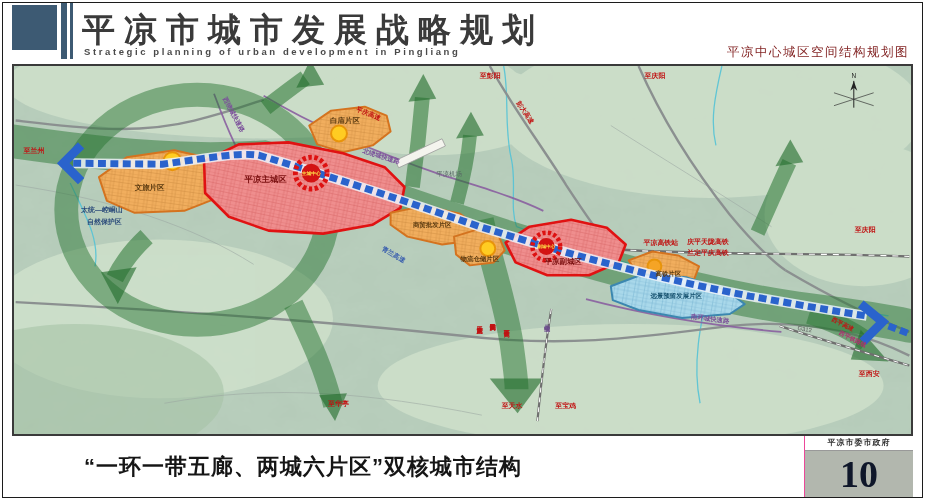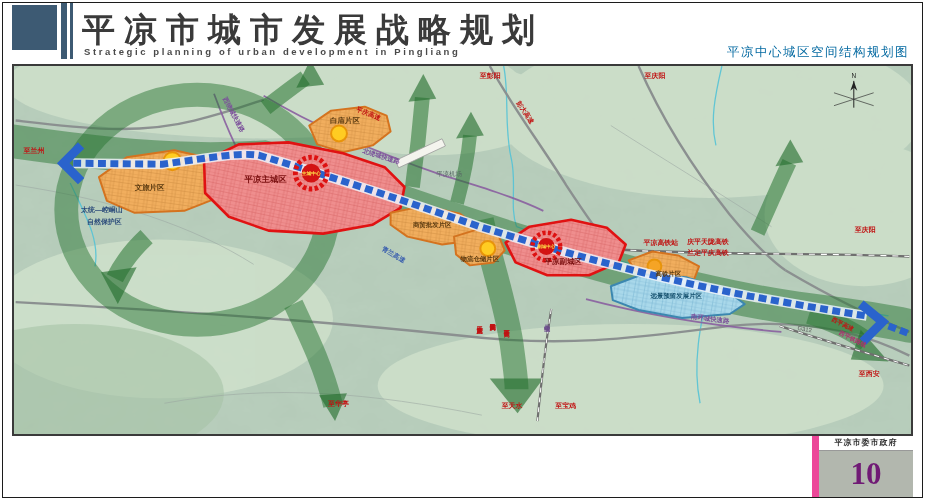--- a/index.html
+++ b/index.html
@@ -9,36 +9,36 @@
         border:1px solid #1c1c1c;pointer-events:none;}
   
   #header{position:absolute;left:0;top:0;width:925px;height:64px;background:#fff;}
   #logo-square{position:absolute;left:12px;top:5px;width:45px;height:45px;background:#3d5a73;}
   #logo-bar1{position:absolute;left:61px;top:3px;width:6px;height:56px;background:#3d5a73;}
   #logo-bar2{position:absolute;left:70px;top:3px;width:3px;height:56px;background:#3d5a73;}
   #main-title{position:absolute;left:82px;top:8px;font-size:33px;font-weight:bold;
         color:#3a3a3a;letter-spacing:9px;white-space:nowrap;}
   #sub-title{position:absolute;left:84px;top:46px;font-size:9.5px;font-weight:bold;
         color:#4a4a4a;letter-spacing:2.6px;white-space:nowrap;text-align:center;}
-  #header-caption{position:absolute;right:16px;top:44px;font-size:12.5px;color:#0369a1;
+  #header-caption{position:absolute;right:16px;top:44px;font-size:12.5px;color:#7f1d1d;
         letter-spacing:1.5px;white-space:nowrap;}
   
   #map-frame{position:absolute;left:12px;top:64px;width:901px;height:372px;
         border:2px solid #3a3a3a;box-sizing:border-box;background:#b9cfbd;}
   
   #footer{position:absolute;left:12px;top:436px;width:901px;height:61px;background:#fff;}
   #footer-caption{position:absolute;left:72px;top:16px;font-size:22px;font-weight:bold;
         color:#151515;letter-spacing:1px;white-space:nowrap;}
-  #stamp-box{position:absolute;right:0;top:0;width:101px;height:61px;
-        border-left:7px solid #ec4899;box-sizing:border-box;}
+  #stamp-box{position:absolute;right:0;top:0;width:109px;height:61px;
+        border-left:1px solid #ec4899;box-sizing:border-box;}
   #stamp-org{height:14px;background:#fff;font-size:8px;font-weight:bold;color:#333;
         text-align:center;line-height:14px;letter-spacing:1px;border-bottom:1px solid #999;}
   #stamp-page{height:46px;background:#b2b7ae;text-align:center;}
   #stamp-page span{font-family:"Liberation Serif","DejaVu Serif",serif;
-        font-size:31px;font-weight:bold;color:#701a75;line-height:46px;}
+        font-size:38px;font-weight:bold;color:#0f172a;line-height:46px;}
   svg text{font-family:"Liberation Sans","DejaVu Sans",sans-serif;}
   .vtext{writing-mode:vertical-rl;text-orientation:upright;}
 </style>
 </head>
 <body>
 
 <div id="page">
   <div id="header">
     <div id="logo-square"></div>
     <div id="logo-bar1"></div>
@@ -235,20 +235,21 @@
     <g transform="translate(845,30)">
       <text y="-18" text-anchor="middle" font-size="6.5" fill="#222">N</text>
       <path d="M0,-15 L0,12" stroke="#222" stroke-width="1"></path>
       <path d="M0,-15 L-3.5,-5 L0,-8 L3.5,-5 Z" fill="#222"></path>
       <path d="M-20,10 L20,-3 M-20,-3 L20,10" stroke="#333" stroke-width="0.7"></path>
     </g>
   </svg>
   </div>
 
   <div id="footer">
+    <div id="footer-caption">“一环一带五廊、两城六片区”双核城市结构</div>
     <div id="stamp-box">
       <div id="stamp-org">平凉市委市政府</div>
       <div id="stamp-page">
         <span>10</span>
       </div>
     </div>
   </div>
 
   <div id="outer-border"></div>
 </div>

